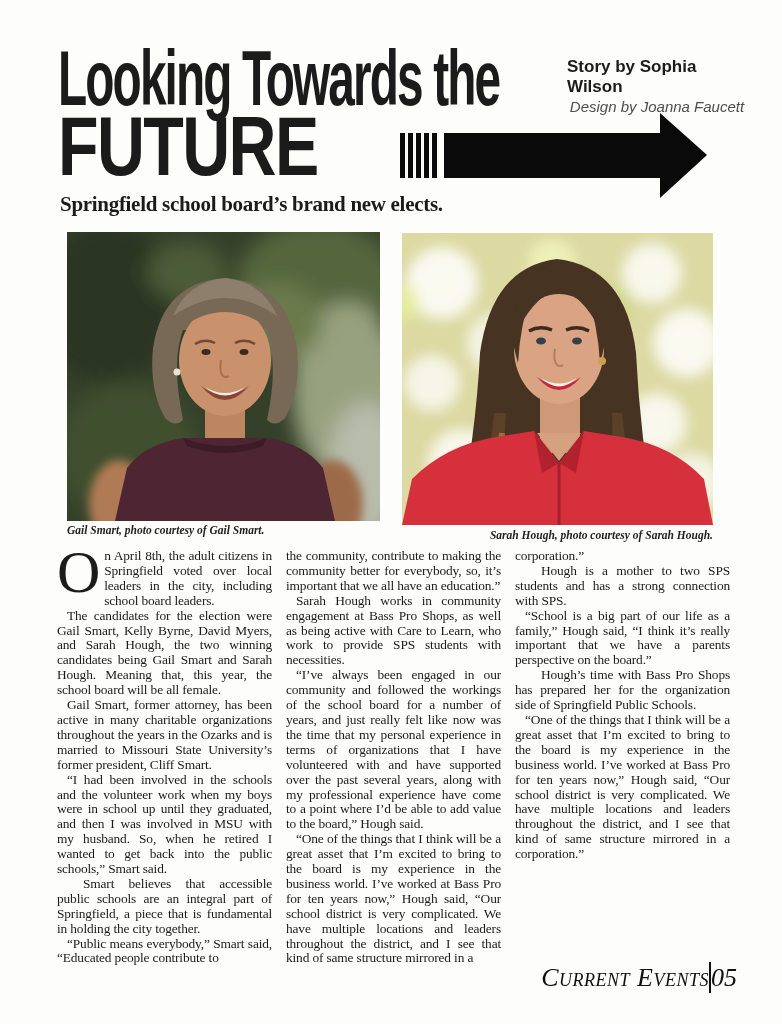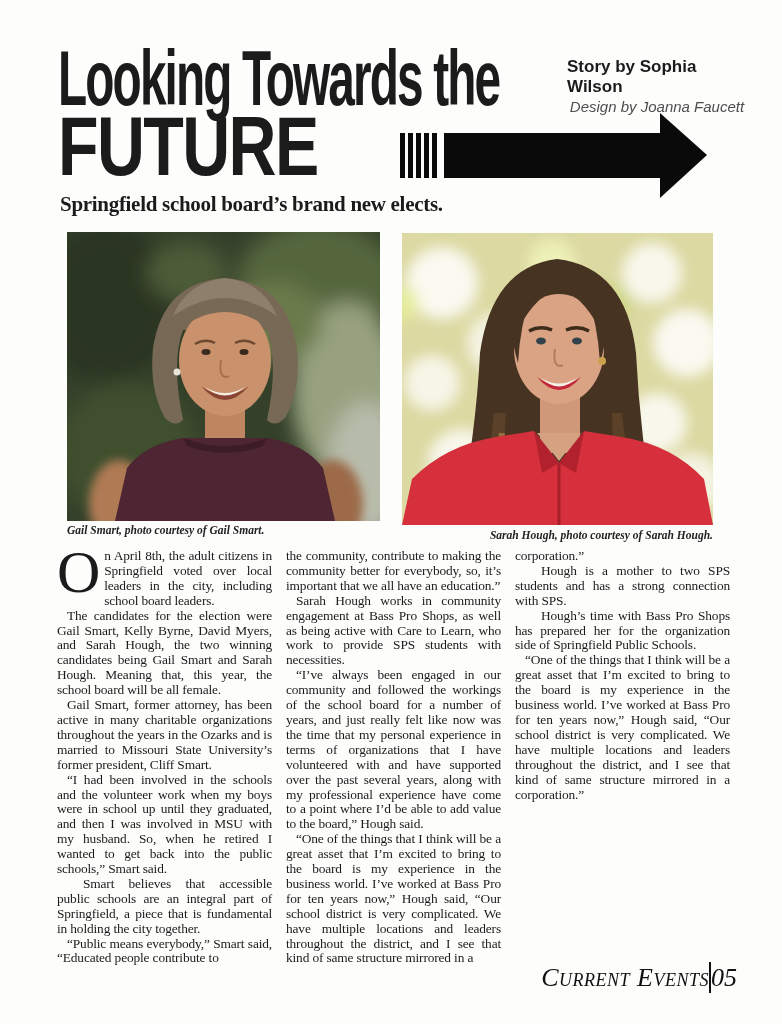--- a/index.html
+++ b/index.html
@@ -223,20 +223,21 @@
       </div>
     <div class="col">
         <p class="indent-none">the community, contribute to making the community better for everybody, so, it’s important that we all have an education.”</p>
         <p class="indent-small">Sarah Hough works in community engagement at Bass Pro Shops, as well as being active with Care to Learn, who work to provide SPS students with necessities.</p>
         <p class="indent-small">“I’ve always been engaged in our community and followed the workings of the school board for a number of years, and just really felt like now was the time that my personal experience in terms of organizations that I have volunteered with and have supported over the past several years, along with my professional experience have come to a point where I’d be able to add value to the board,” Hough said.</p>
         <p class="indent-small">“One of the things that I think will be a great asset that I’m excited to bring to the board is my experience in the business world. I’ve worked at Bass Pro for ten years now,” Hough said, “Our school district is very complicated. We have multiple locations and leaders throughout the district, and I see that kind of same structure mirrored in a</p>
       </div>
     <div class="col">
         <p class="indent-none">corporation.”</p>
         <p class="indent-large">Hough is a mother to two SPS students and has a strong connection with SPS.</p>
+        <p class="indent-small">“School is a big part of our life as a family,” Hough said, “I think it’s really important that we have a parents perspective on the board.”</p>
         <p class="indent-large">Hough’s time with Bass Pro Shops has prepared her for the organization side of Springfield Public Schools.</p>
         <p class="indent-small">“One of the things that I think will be a great asset that I’m excited to bring to the board is my experience in the business world. I’ve worked at Bass Pro for ten years now,” Hough said, “Our school district is very complicated. We have multiple locations and leaders throughout the district, and I see that kind of same structure mirrored in a corporation.”</p>
       </div>
   </div>
 
   <div class="footer">
     <span class="section">Current Events</span>
     <span class="bar"></span>
     <span class="pagenum">05</span>
   </div>

